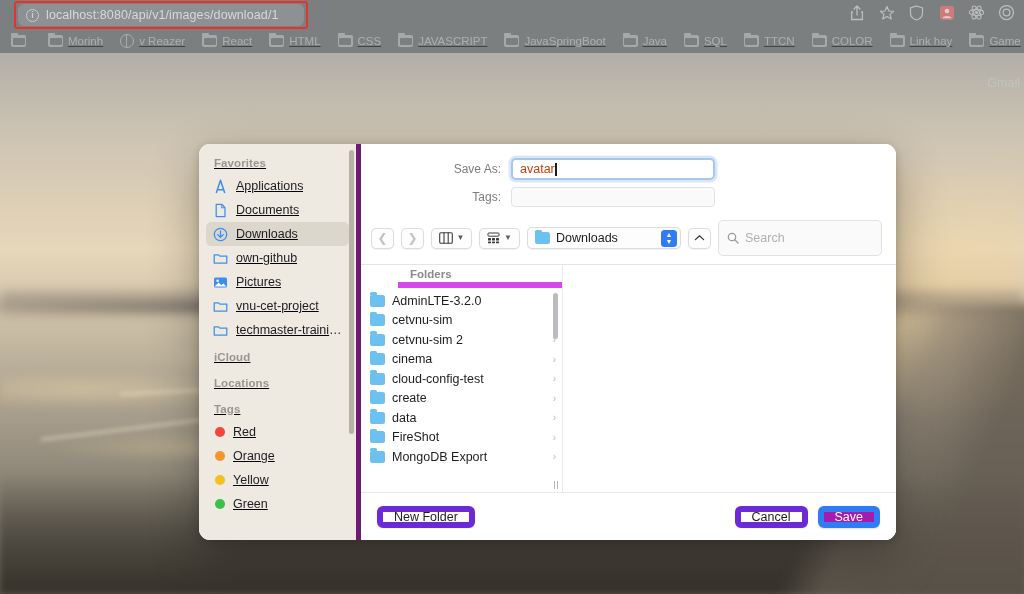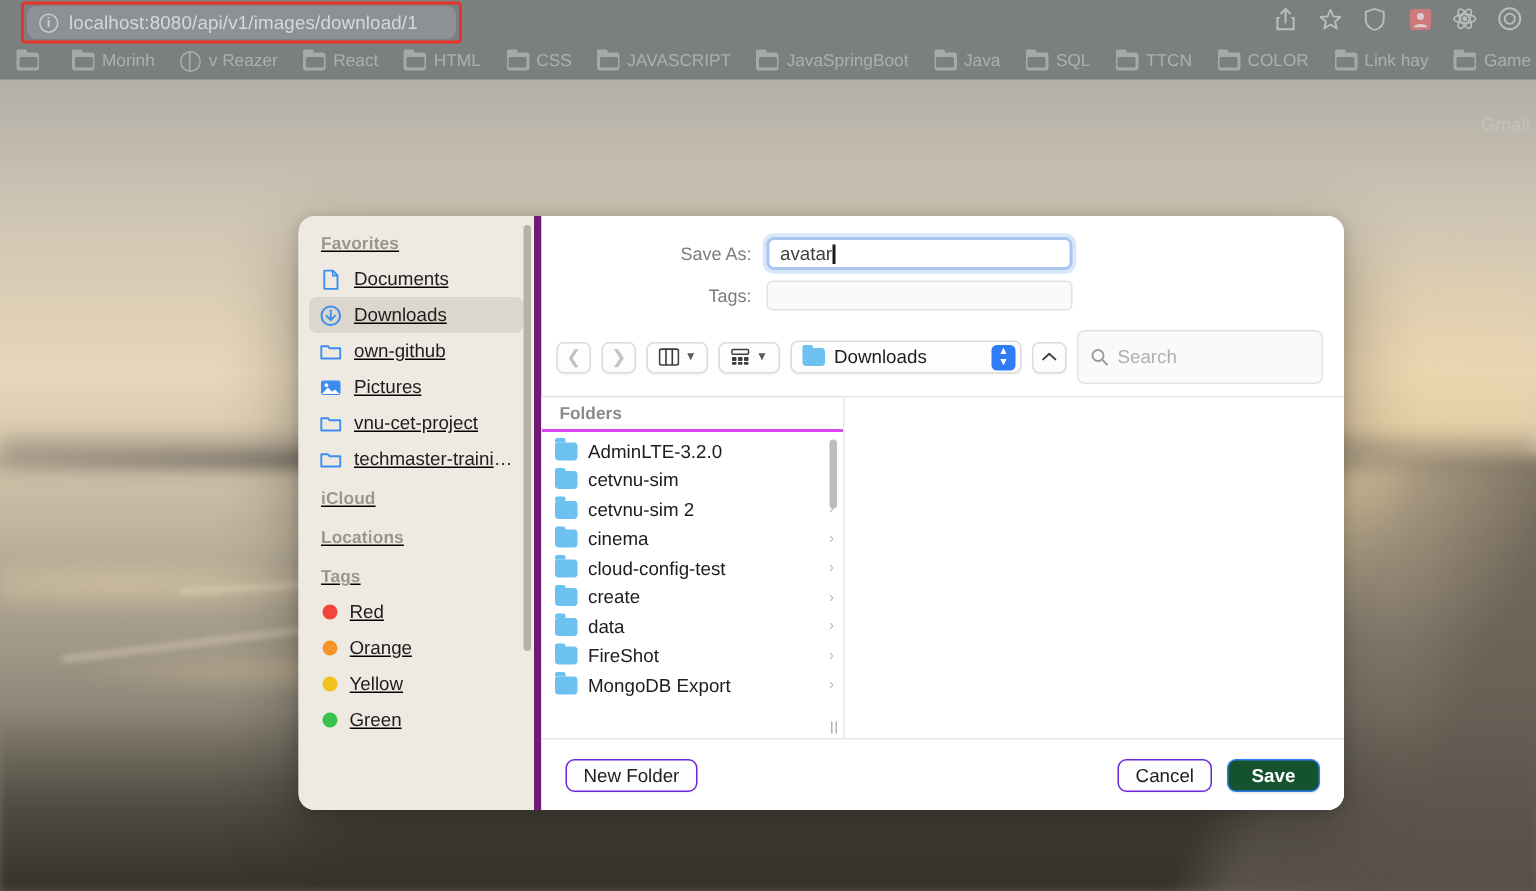--- a/index.html
+++ b/index.html
@@ -111,20 +111,21 @@
     display: flex; align-items: center; justify-content: center;
   }
   .chrome-icon svg { display: block; }
 
   
   #bookmarks-bar {
     position: absolute; left: 0; top: 29px; width: 100%; height: 24px;
     display: flex; gap: 3px;
     padding-left: 4px;
     overflow: hidden;
+    text-decoration: underline;
   }
   .bookmark {
     display: flex; align-items: center; gap: 5px;
     padding: 2px 7px; border-radius: 4px;
     opacity: .46; flex: 0 0 auto;
     filter: blur(.35px);
   }
   .bookmark-label {
     font-size: 11.5px; color: #e4e6e6; white-space: nowrap;
   }
@@ -214,21 +215,21 @@
     width: 132px; flex: 0 0 132px; text-align: right;
     font-size: 12px; color: #7d7d80; padding-right: 10px;
   }
   #saveas-input {
     flex: 0 0 204px; height: 22px;
     border: 2px solid #a8c6f0; border-radius: 5px;
     background: #fff; display: flex; align-items: center;
     padding: 0 7px; position: relative;
     box-shadow: 0 0 0 2.5px rgba(120,170,240,.28);
   }
-  #saveas-value { font-size: 12.5px; color: #404040; }
+  #saveas-value { font-size: 12.5px; color: #c2410c; }
   #text-caret {
     width: 1.3px; height: 13px; background: #1b1b1d; margin-left: .5px;
     animation: blink 1.05s step-end infinite;
   }
   @keyframes blink { 50% { opacity: 0; } }
   #tags-input {
     flex: 0 0 204px; height: 20px;
     border: 1px solid #e2e2e4; border-radius: 4px;
     background: #fafafa;
   }
@@ -276,23 +277,23 @@
     background: #fff; overflow: hidden; position: relative;
   }
   #folder-col {
     width: 202px; flex: 0 0 202px;
     border-right: 1px solid #e9e9eb;
     position: relative; overflow: hidden;
     display: flex; flex-direction: column;
   }
   #folder-col-header {
     height: 23px; flex: 0 0 23px;
-    border-bottom: 2px solid #d946ef;
+    border-bottom: 6px solid #d946ef;
     display: flex; align-items: center; padding-left: 12px;
-    font-size: 11.5px; color: #8a8a8e; font-weight: 600;
+    font-size: 11.5px; color: #8a8a8e; font-weight: 600; margin-left: 37px;
   }
   #folder-list { flex: 1 1 auto; overflow: hidden; padding-top: 3px; }
   .folder-row {
     display: flex; align-items: center; gap: 7px;
     height: 19.5px; padding: 0 6px 0 9px;
   }
   .folder-icon {
     width: 15px; height: 12px; flex: 0 0 15px; position: relative;
     background: #6cc1f0; border-radius: 1.5px 2.5px 2.5px 2.5px;
   }
@@ -322,28 +323,27 @@
   
   #dialog-footer {
     height: 48px; flex: 0 0 48px;
     border-top: 1px solid #e7e7e9;
     display: flex; align-items: center; padding: 0 16px;
     background: #fff;
   }
   .btn {
     height: 22px; border-radius: 6px; font-size: 12.5px;
     display: flex; align-items: center; justify-content: center;
-    padding: 0 11px; border: 1px solid #6d28d9; background: #fdfdfd;
+    padding: 0 11px; border: 6px solid #6d28d9; background: #fdfdfd;
     color: #1d1d1f; box-shadow: 0 .5px 1.2px rgba(0,0,0,.06);
     white-space: nowrap;
   }
   .btn.primary {
-    background: #14532d; border-color: #2f7cf6; color: #fff;
+    background: #a21caf; border-color: #2f7cf6; color: #fff;
     box-shadow: 0 .5px 1.5px rgba(0,0,0,.12);
-    font-weight: bold;
   }
   #footer-spacer { flex: 1 1 auto; }
   #cancel-btn { margin-right: 10px; min-width: 62px; }
   #save-btn { min-width: 62px; }
 </style>
 </head>
 <body>
 
 <div id="desktop">
 
@@ -467,20 +467,28 @@
       </div>
   </div>
 
   <div id="gmail-label">Gmail</div>
 
   <div id="save-dialog">
 
     <div id="dialog-sidebar">
       <div id="sidebar-sections">
           <div class="side-header">Favorites</div>
+          <div class="side-item">
+            <span class="side-icon">
+              <svg width="15" height="15" viewBox="0 0 15 15">
+                <path d="M7.5 1.3 L11.6 13.4 M7.5 1.3 L3.4 13.4 M4.3 10.8 L10.7 10.8" stroke="#3b8ef0" stroke-width="1.5" fill="none" stroke-linecap="round"></path>
+              </svg>
+            </span>
+            <span class="side-label">Applications</span>
+          </div>
           <div class="side-item">
             <span class="side-icon">
               <svg width="15" height="15" viewBox="0 0 15 15">
                 <path d="M3.2 1.4 L9 1.4 L12 4.6 L12 13.6 L3.2 13.6z" stroke="#3b8ef0" stroke-width="1.25" fill="none" stroke-linejoin="round"></path>
                 <path d="M8.8 1.5 L8.8 4.7 L11.9 4.7" stroke="#3b8ef0" stroke-width="1.1" fill="none"></path>
               </svg>
             </span>
             <span class="side-label">Documents</span>
           </div>
           <div class="side-item selected">

